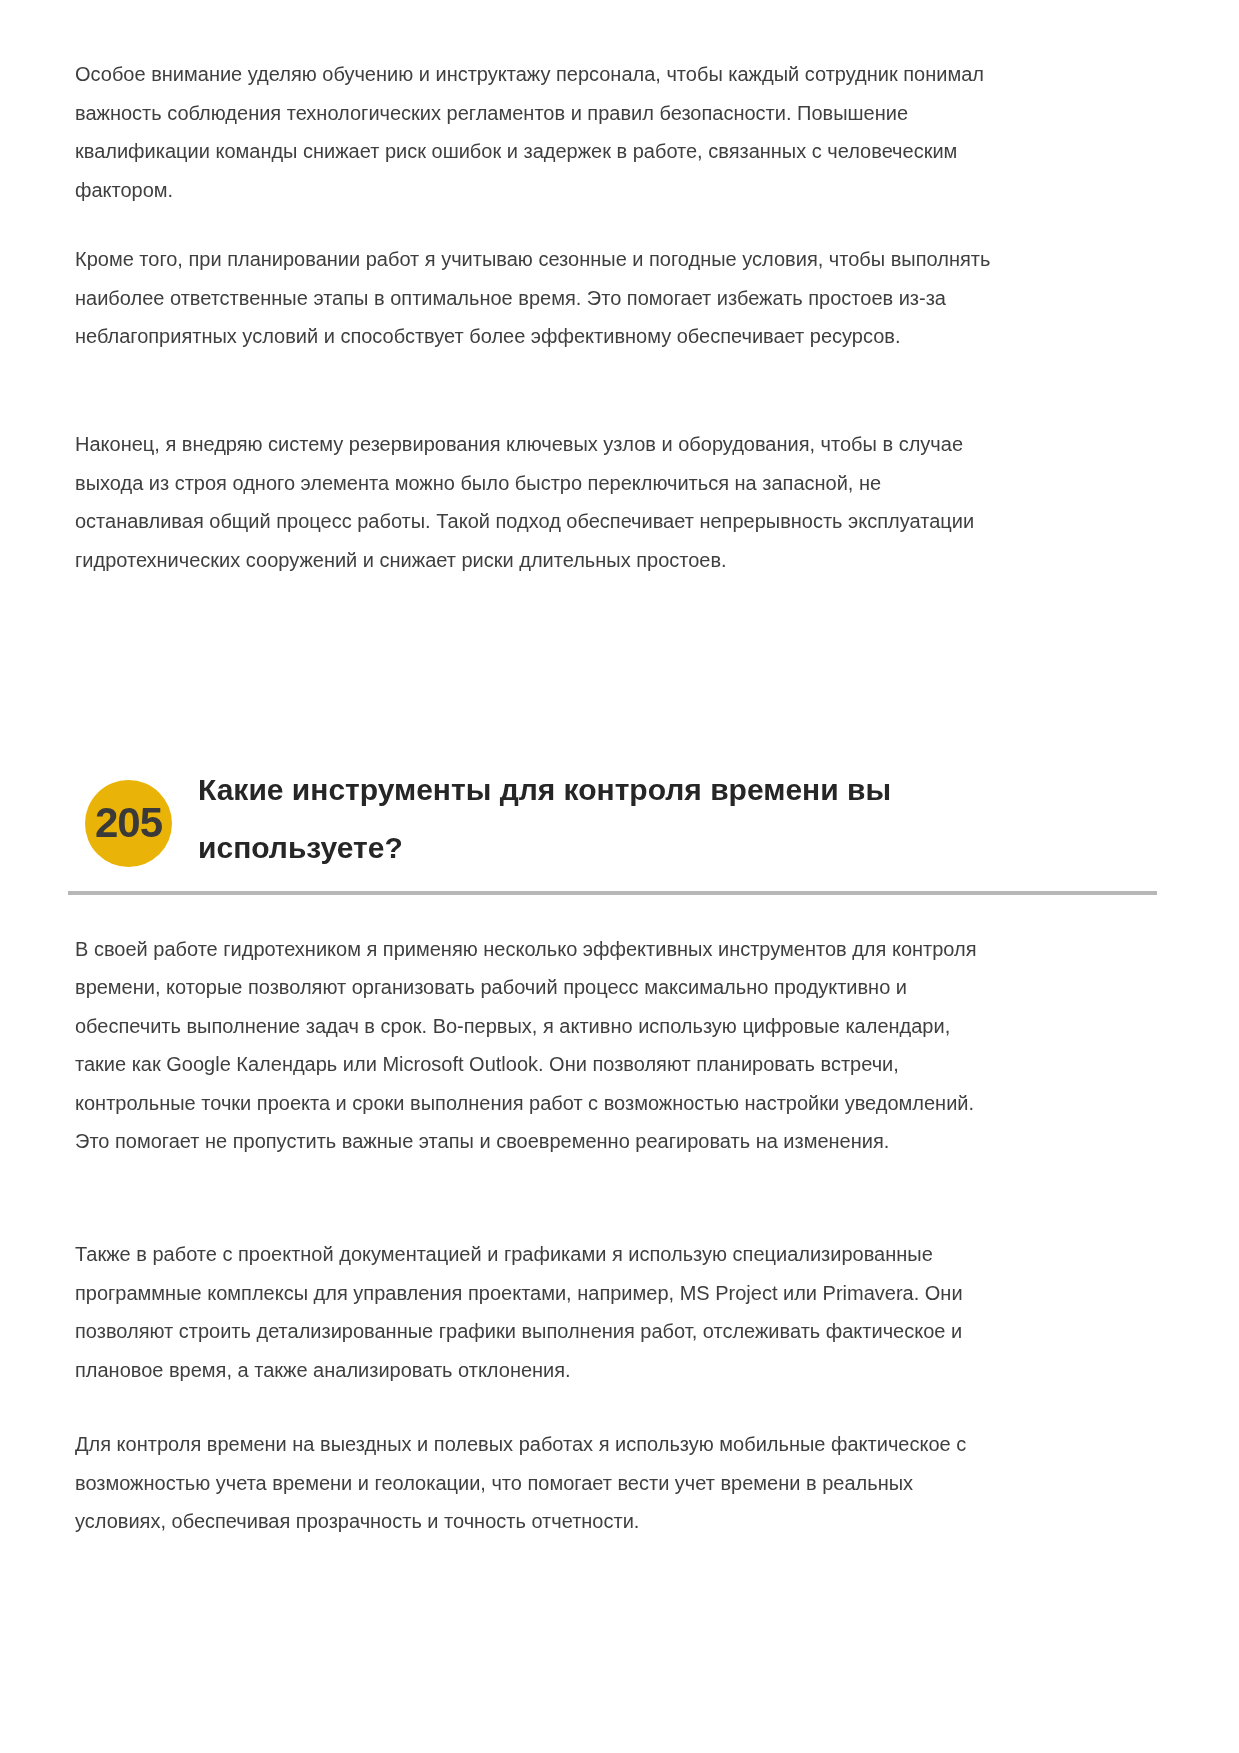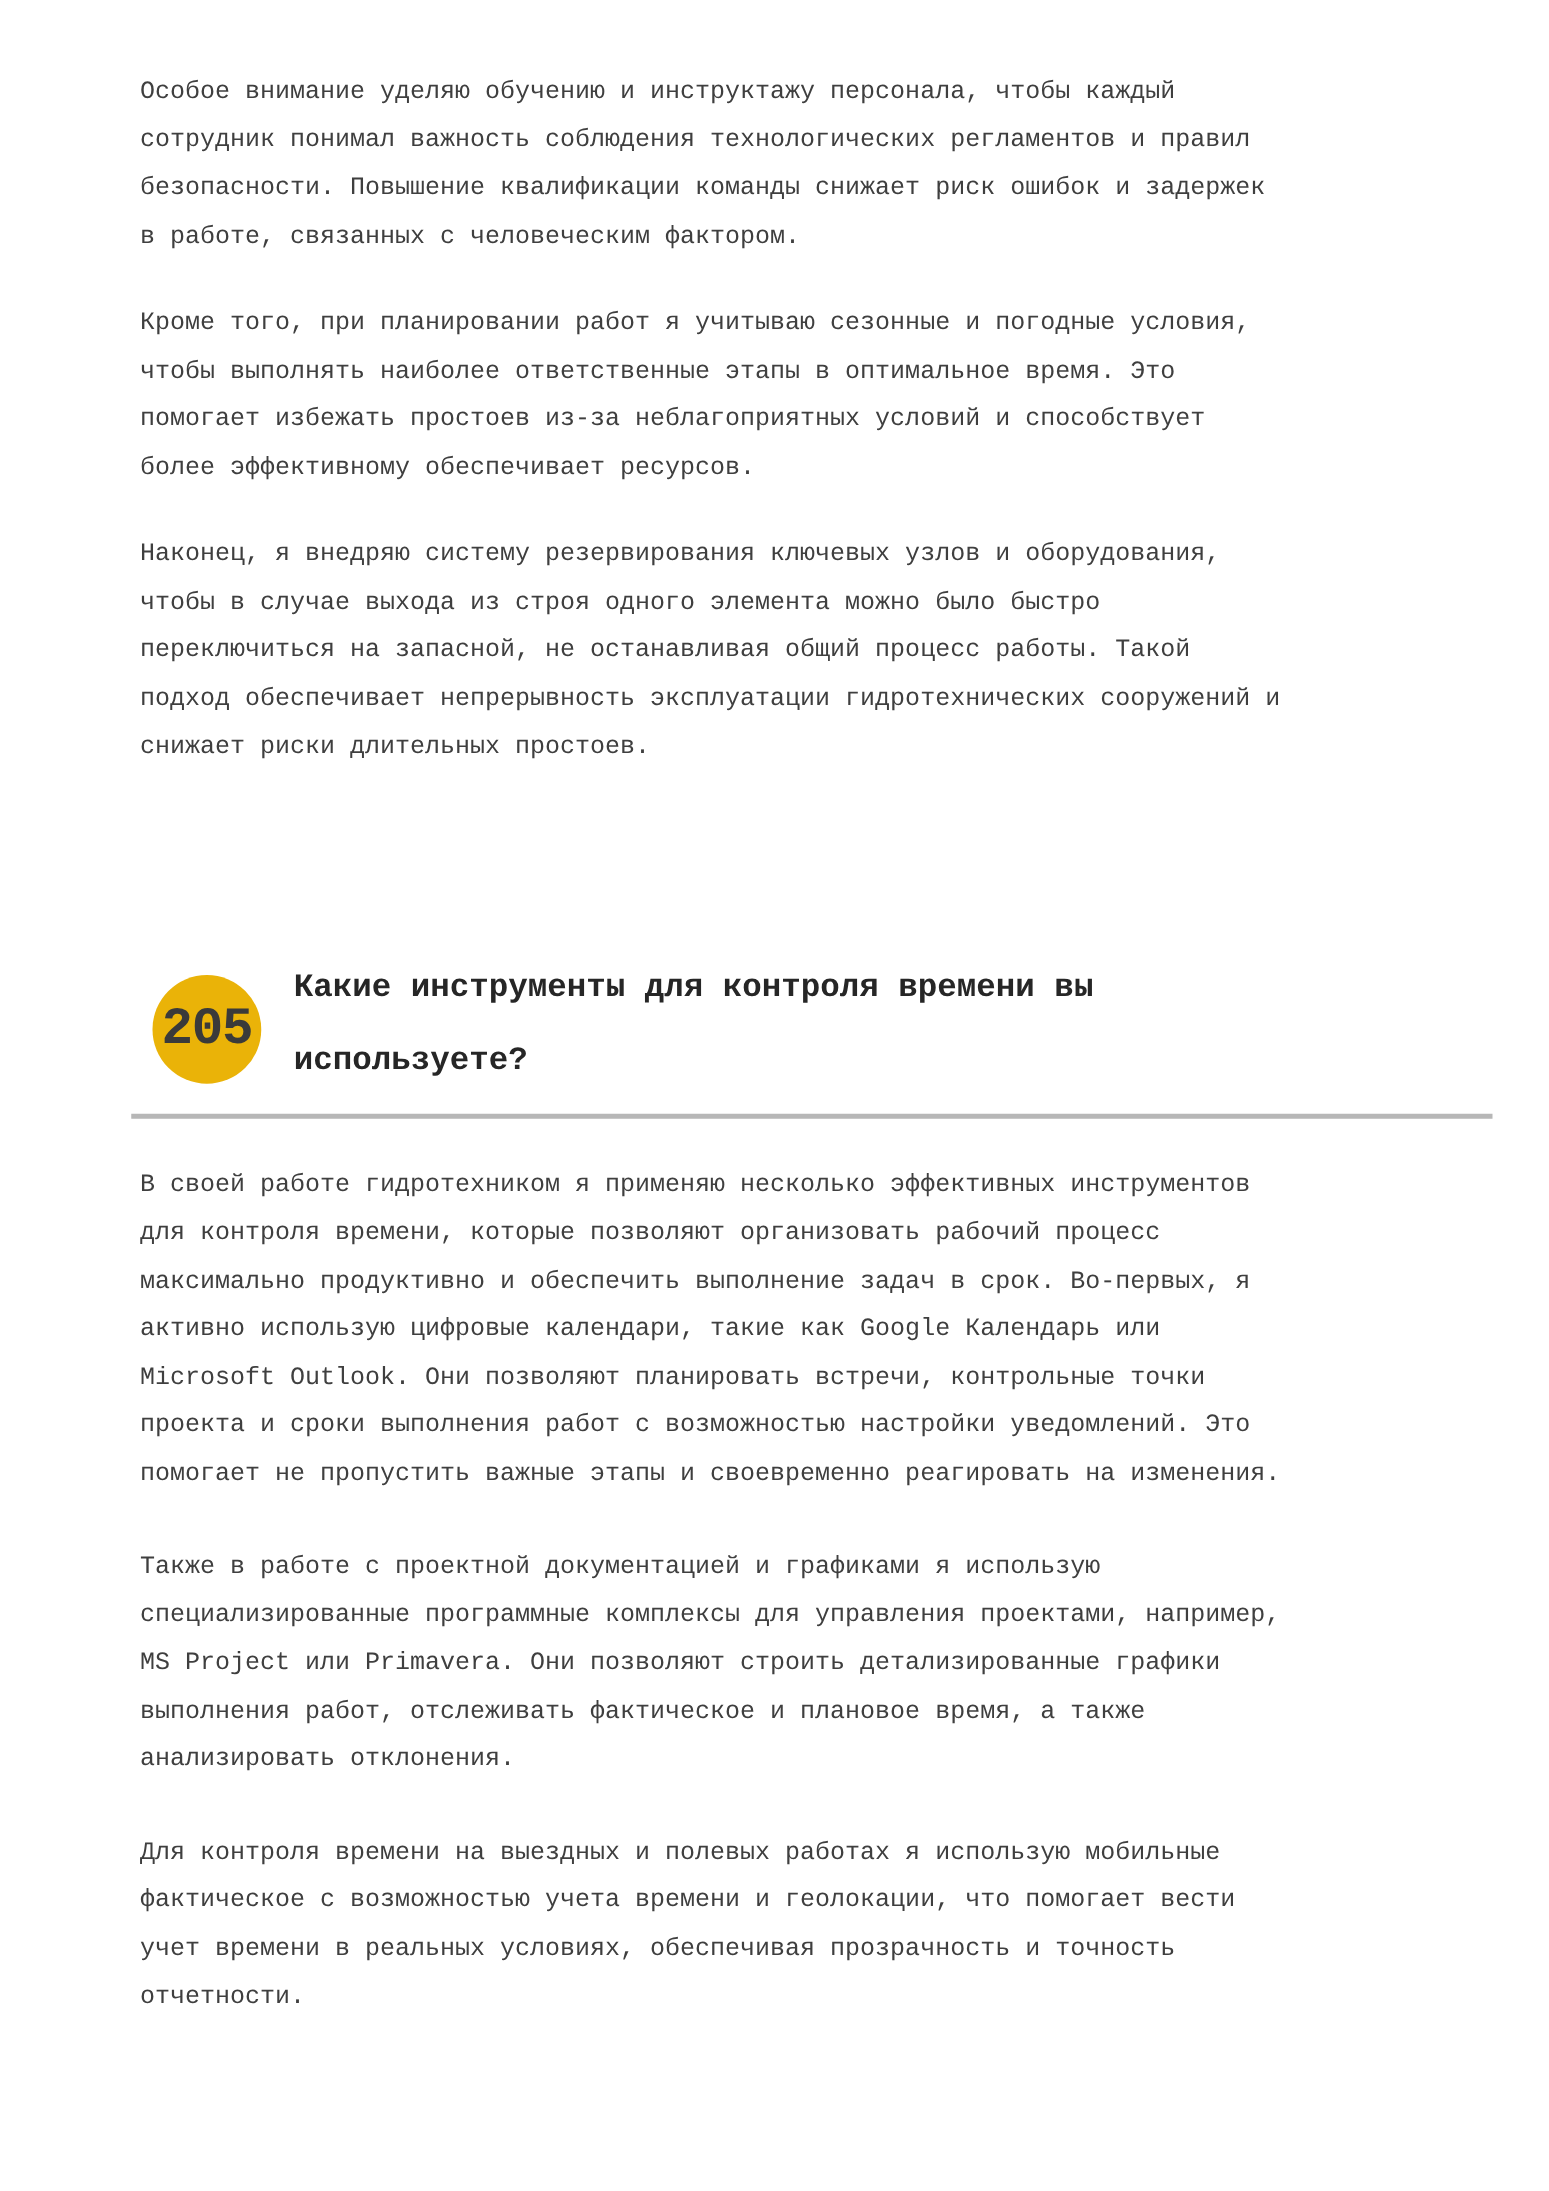--- a/index.html
+++ b/index.html
@@ -8,21 +8,21 @@
   .page {
     width: 1239px;
     height: 1753px;
     background: #ffffff;
     overflow: hidden;
     position: relative;
     font-family: "Liberation Sans", sans-serif;
     color: #3f3f3f;
   }
 
-  .content { padding: 55px 0 0 112px; font-family: Liberation Mono, monospace; }
+  .content { padding: 55px 0 0 75px; }
 
   .intro p,
   .answer p {
     width: 920px;
     font-size: 20px;
     line-height: 38.5px;
     color: #3f3f3f;
     text-align: left;
   }
 
@@ -56,21 +56,21 @@
   .question-number {
     font-size: 42px;
     font-weight: bold;
     color: #3a3a3a;
     letter-spacing: -1px;
   }
 
   .question-title {
     margin-left: 26px;
     max-width: 790px;
-    font-size: 26px;
+    font-size: 30px;
     line-height: 58px;
     font-weight: bold;
     color: #262626;
   }
 
   .divider {
     border: none;
     width: 1089px;
     height: 4px;
     background: #b7b7b7;

